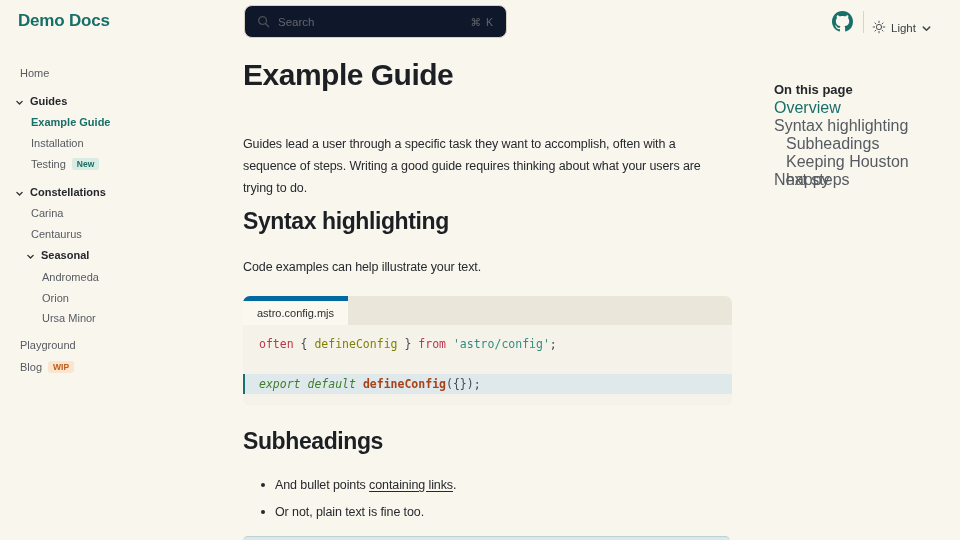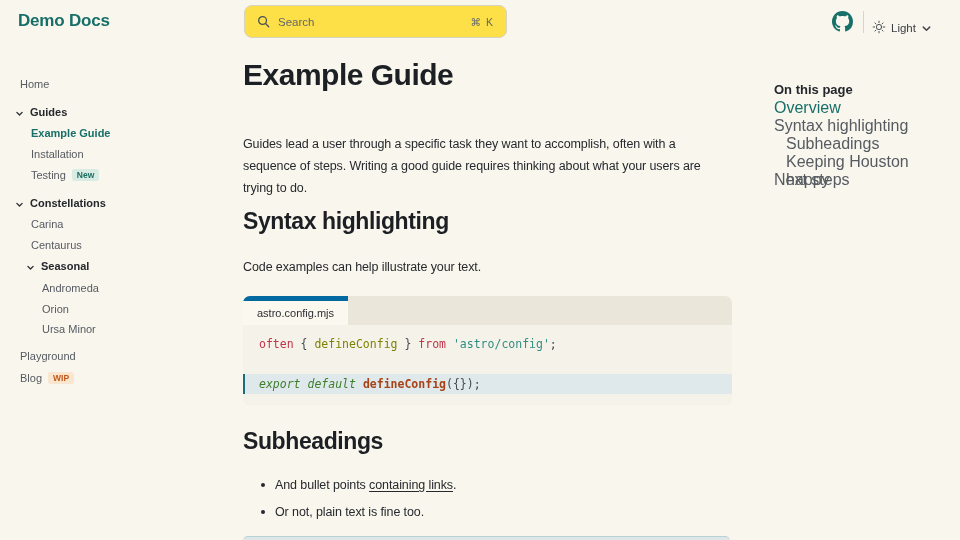--- a/index.html
+++ b/index.html
@@ -12,41 +12,41 @@
   }
 
   
   .header { position: absolute; left: 0; top: 0; width: 960px; height: 44px; }
   .site-title {
     position: absolute; left: 18px; top: 11px;
     font-size: 17px; font-weight: 700; color: #166f68; letter-spacing: -0.2px;
   }
   .search-box {
     position: absolute; left: 244px; top: 5px; width: 263px; height: 33px;
-    background: #fde047; border: 1px solid #d6d2c4; border-radius: 8px;
+    background: #0f172a; border: 1px solid #d6d2c4; border-radius: 8px;
     display: flex; align-items: center; padding: 0 12px; cursor: pointer;
   }
   .search-box .mag { width: 13px; height: 13px; margin-right: 8px; flex: none; }
   .search-placeholder { font-size: 11.5px; color: #62666c; flex: 1; }
   .search-shortcut { font-size: 10.5px; color: #62666c; letter-spacing: 1px; }
   .gh-link { width: 21px; height: 21px; position: absolute; left: 832px; top: 11px; cursor: pointer; }
   .gh-link svg { width: 21px; height: 21px; fill: #166f68; }
   .header-divider { position: absolute; left: 863px; top: 11px; width: 1px; height: 22px; background: #d8d4c6; }
   .theme-select {
     position: absolute; left: 872px; top: 10px; height: 24px;
     display: flex; align-items: flex-end; gap: 5px; cursor: pointer; color: #43484e;
   }
   .theme-select .label { font-size: 11.5px; color: #3c4046; }
   .icon-stroke { stroke: #43484e; fill: none; stroke-width: 1.6; stroke-linecap: round; stroke-linejoin: round; }
 
   
   .sidebar { position: absolute; left: 0; top: 44px; width: 235px; bottom: 0; }
   .nav-row {
     position: absolute; height: 20px; display: flex; align-items: center; gap: 6px;
-    font-size: 11px; color: #565b62; cursor: pointer; width: 215px; margin-top: 11px;
+    font-size: 11px; color: #565b62; cursor: pointer; width: 215px;
   }
   .nav-row.group { font-weight: 700; color: #24272c; }
   .nav-row.active { font-weight: 700; color: #166f68; }
   .nav-row .chev { width: 9px; height: 9px; flex: none; }
   .nav-row .chev svg { stroke: #2b2e33; fill: none; stroke-width: 1.8; stroke-linecap: round; stroke-linejoin: round; }
   .ind0 { padding-left: 20px; }
   .g0   { padding-left: 15px; }
   .ind1 { padding-left: 31px; }
   .g1   { padding-left: 26px; }
   .ind2 { padding-left: 42px; }

